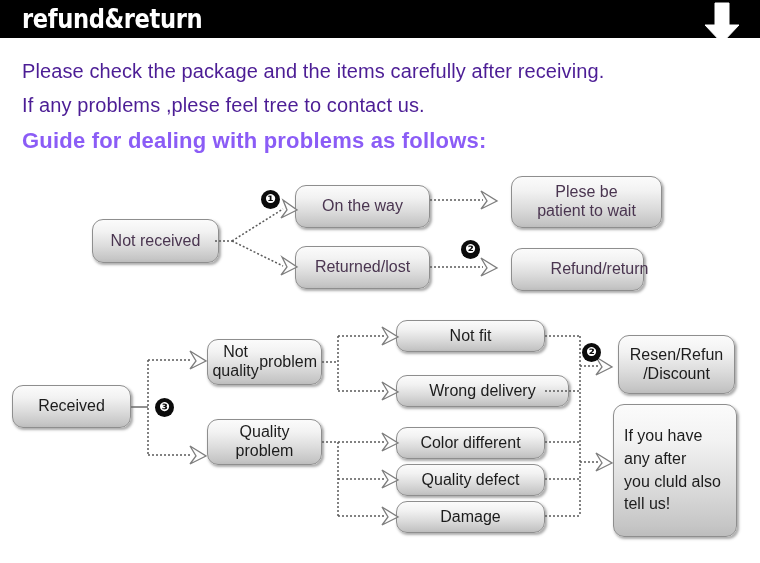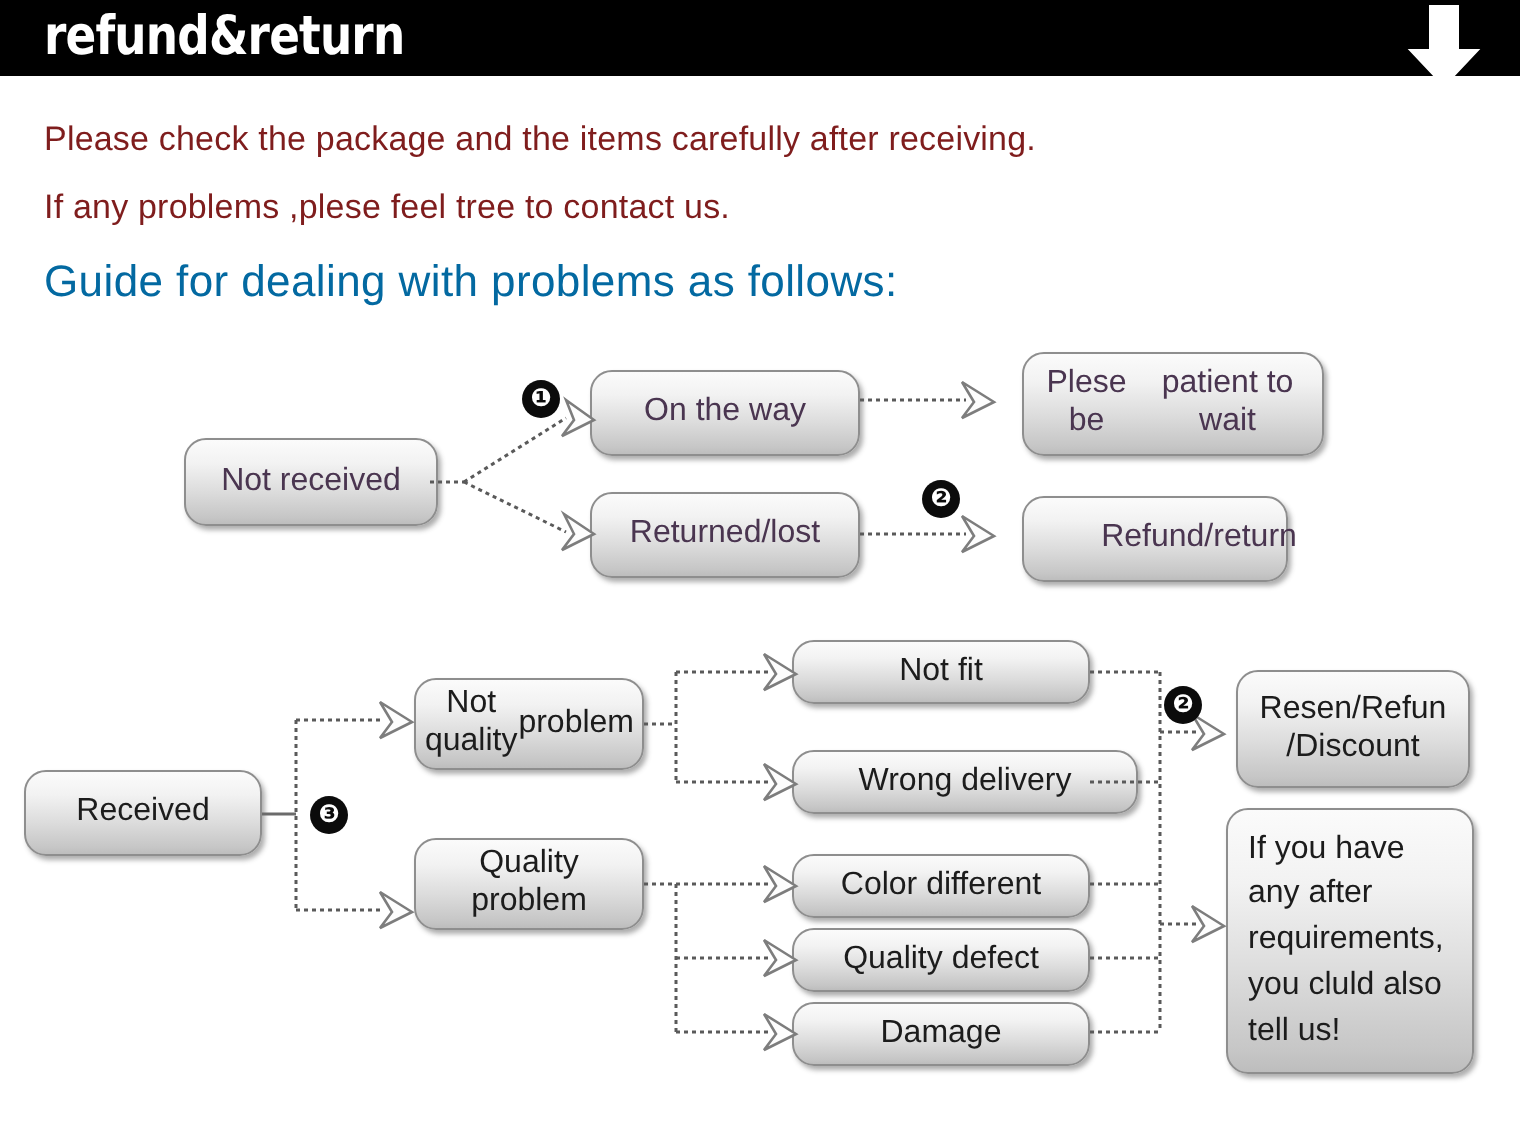--- a/index.html
+++ b/index.html
@@ -38,34 +38,34 @@
   }
   #header-arrow {
     position: absolute;
     left: 702px; top: 2px;
     width: 40px; height: 42px;
   }
 
   
   .intro-line {
     position: absolute;
-    font-size: 17px;
-    color: #7f1d1d;
+    font-size: 20px;
+    color: #4c1d95;
     white-space: nowrap;
     letter-spacing: 0.1px;
   }
   #intro-line-1 { left: 22px; top: 60px; }
   #intro-line-2 { left: 22px; top: 94px; }
 
   #section-heading {
     position: absolute;
     left: 22px; top: 128px;
     font-size: 22px;
-    font-weight: 400;
-    color: #0369a1;
+    font-weight: 700;
+    color: #8b5cf6;
     white-space: nowrap;
     letter-spacing: 0.2px;
   }
 
   
   .flow-box {
     position: absolute;
     box-sizing: border-box;
     border: 1.4px solid #8e8e8e;
     border-radius: 11px;
@@ -199,21 +199,21 @@
   <path class="conn" d="M 580,462 L 598,462"></path>
   <polygon class="arrowhead" points="596,453 612,463 596,471 602,463"></polygon>
 </svg>
 
 <div class="flow-box purple-text" style="left:92px; top:219px; width:127px; height:44px;">Not received</div>
 
 <div class="flow-box purple-text" style="left:295px; top:185px; width:135px; height:43px;">On the way</div>
 
 <div class="flow-box purple-text" style="left:295px; top:246px; width:135px; height:43px;">Returned/lost</div>
 
-<div class="flow-box purple-text" style="left:511px; top:176px; width:151px; height:52px; flex-direction:row;">
+<div class="flow-box purple-text" style="left:511px; top:176px; width:151px; height:52px; flex-direction:column;">
   <span>Plese be</span>
   <span>patient to wait</span>
 </div>
 
 <div class="flow-box purple-text" style="left:511px; top:248px; width:133px; height:43px;padding-left:48px;">Refund/return</div>
 
 <div class="badge" style="left:261px; top:190px;">❶</div>
 <div class="badge" style="left:461px; top:240px;">❷</div>
 
 <div class="flow-box" style="left:12px; top:385px; width:119px; height:43px;">Received</div>
@@ -235,19 +235,18 @@
 <div class="flow-box" style="left:396px; top:501px; width:149px; height:32px;">Damage</div>
 
 <div class="flow-box" style="left:618px; top:335px; width:117px; height:59px; flex-direction:column;">
   <span>Resen/Refun</span>
   <span>/Discount</span>
 </div>
 
 <div class="flow-box left-text" style="left:613px; top:404px; width:124px; height:133px; flex-direction:column; align-items:flex-start; justify-content:center;">
   <span>If you have</span>
   <span>any after</span>
-  <span>requirements,</span>
   <span>you cluld also</span>
   <span>tell us!</span>
 </div>
 
 <div class="badge" style="left:155px; top:398px;">❸</div>
 <div class="badge" style="left:582px; top:343px;">❷</div>
 
 </body></html>

